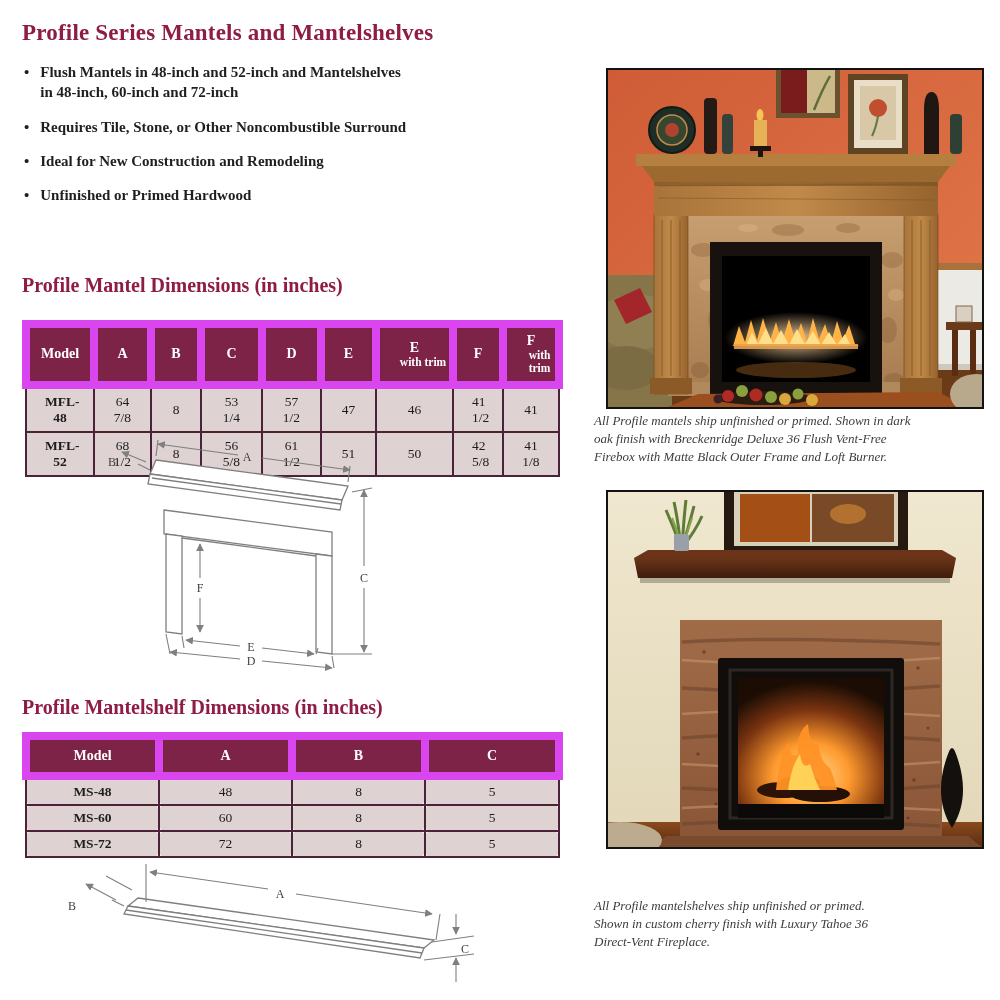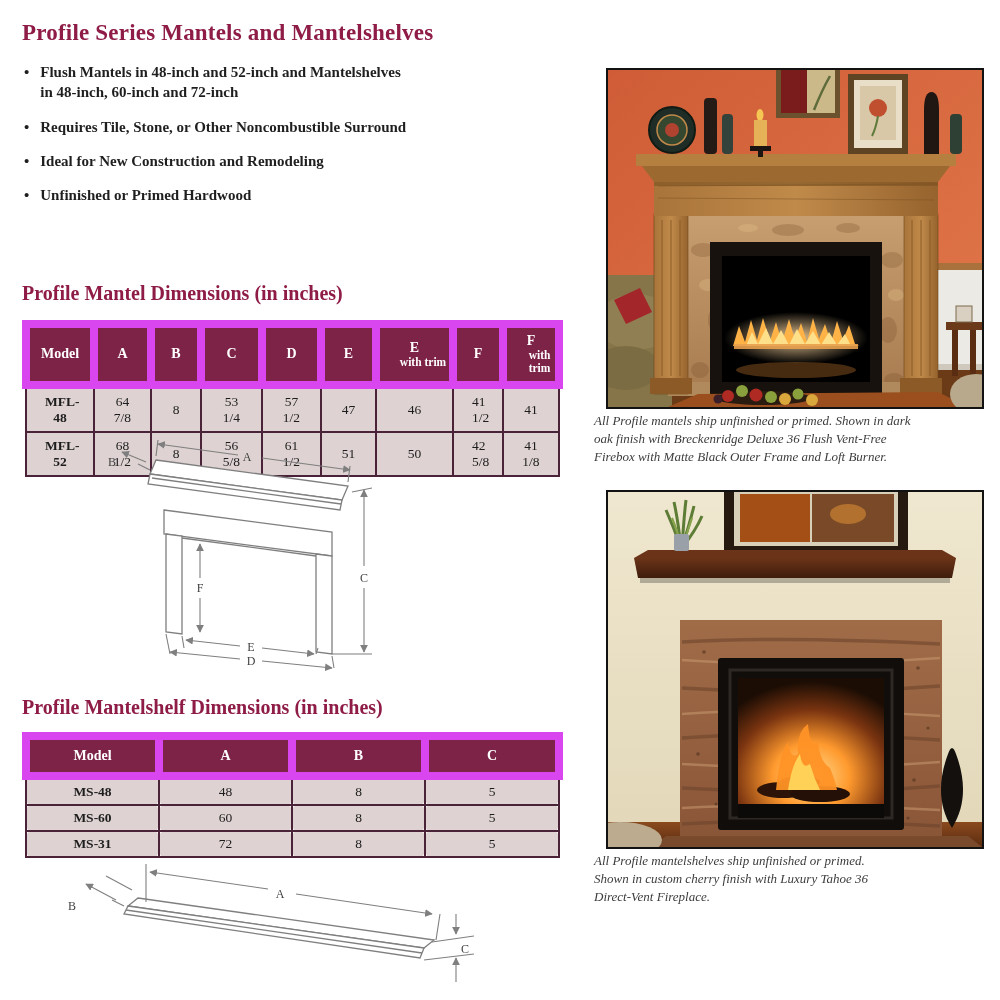--- a/index.html
+++ b/index.html
@@ -1,21 +1,21 @@
 <!DOCTYPE html>
 <html><head>
 <meta charset="utf-8">
 <style>
   html,body{margin:0;padding:0;background:#ffffff;}
   .page{position:relative;width:1000px;height:1000px;background:#ffffff;
         font-family:Liberation Serif, serif;overflow:hidden;}
   .page-title{position:absolute;left:22px;top:20px;font-size:23px;font-weight:bold;
         color:#8e1c46;letter-spacing:.2px;}
   .section-heading{position:absolute;left:22px;font-size:20px;font-weight:bold;color:#8e1c46;}
-  #mantel-heading{top:282px;}
+  #mantel-heading{top:274px;}
   #shelf-heading{top:696px;}
   .features{position:absolute;left:24px;top:62px;width:510px;}
   .feature{display:flex;gap:11px;margin-bottom:14px;font-size:15px;font-weight:bold;
         color:#1f1f1f;line-height:1.35;}
   .feature .txt{white-space:pre-line;}
   .dot{flex:0 0 auto;}
   table.dim{border-collapse:collapse;table-layout:fixed;position:absolute;left:22px;}
   #mantel-table{top:320px;width:533px;}
   #shelf-table{top:732px;width:533px;}
   table.dim th{background:#7d2347;color:#ffffff;border:8px solid #d946ef;
@@ -30,21 +30,21 @@
   #mantel-diagram{left:100px;top:426px;width:360px;height:248px;}
   #shelf-diagram{left:28px;top:856px;width:490px;height:138px;}
   .photo{position:absolute;left:606px;width:374px;border:2px solid #121212;
         box-sizing:content-box;overflow:hidden;background:#000;}
   #photo-mantel{top:68px;height:337px;}
   #photo-shelf{top:490px;height:355px;}
   .photo svg{display:block;width:100%;height:100%;}
   .caption{position:absolute;left:594px;width:396px;font-style:italic;
         font-size:13px;color:#3c3c3c;line-height:1.4;white-space:pre-line;}
   #caption-mantel{top:412px;}
-  #caption-shelf{top:852px;}
+  #caption-shelf{top:897px;}
   .dim-label{font-size:12px;fill:#3f3f3f;}
 </style>
 </head>
 <body>
 
 <div class="page">
 
   <div class="page-title">Profile Series Mantels and Mantelshelves</div>
 
   <div class="features">
@@ -185,21 +185,21 @@
       <td>8</td>
       <td>5</td>
     </tr>
     <tr>
       <td class="model">MS-60</td>
       <td>60</td>
       <td>8</td>
       <td>5</td>
     </tr>
     <tr>
-      <td class="model">MS-31</td>
+      <td class="model">MS-72</td>
       <td>72</td>
       <td>8</td>
       <td>5</td>
     </tr>
   </tbody>
     </table>
 
   <svg class="diagram" id="shelf-diagram" viewBox="0 0 490 138">
     <defs>
       <marker id="mS" viewBox="0 0 10 10" refX="9" refY="5" markerWidth="7" markerHeight="7" orient="auto-start-reverse">

